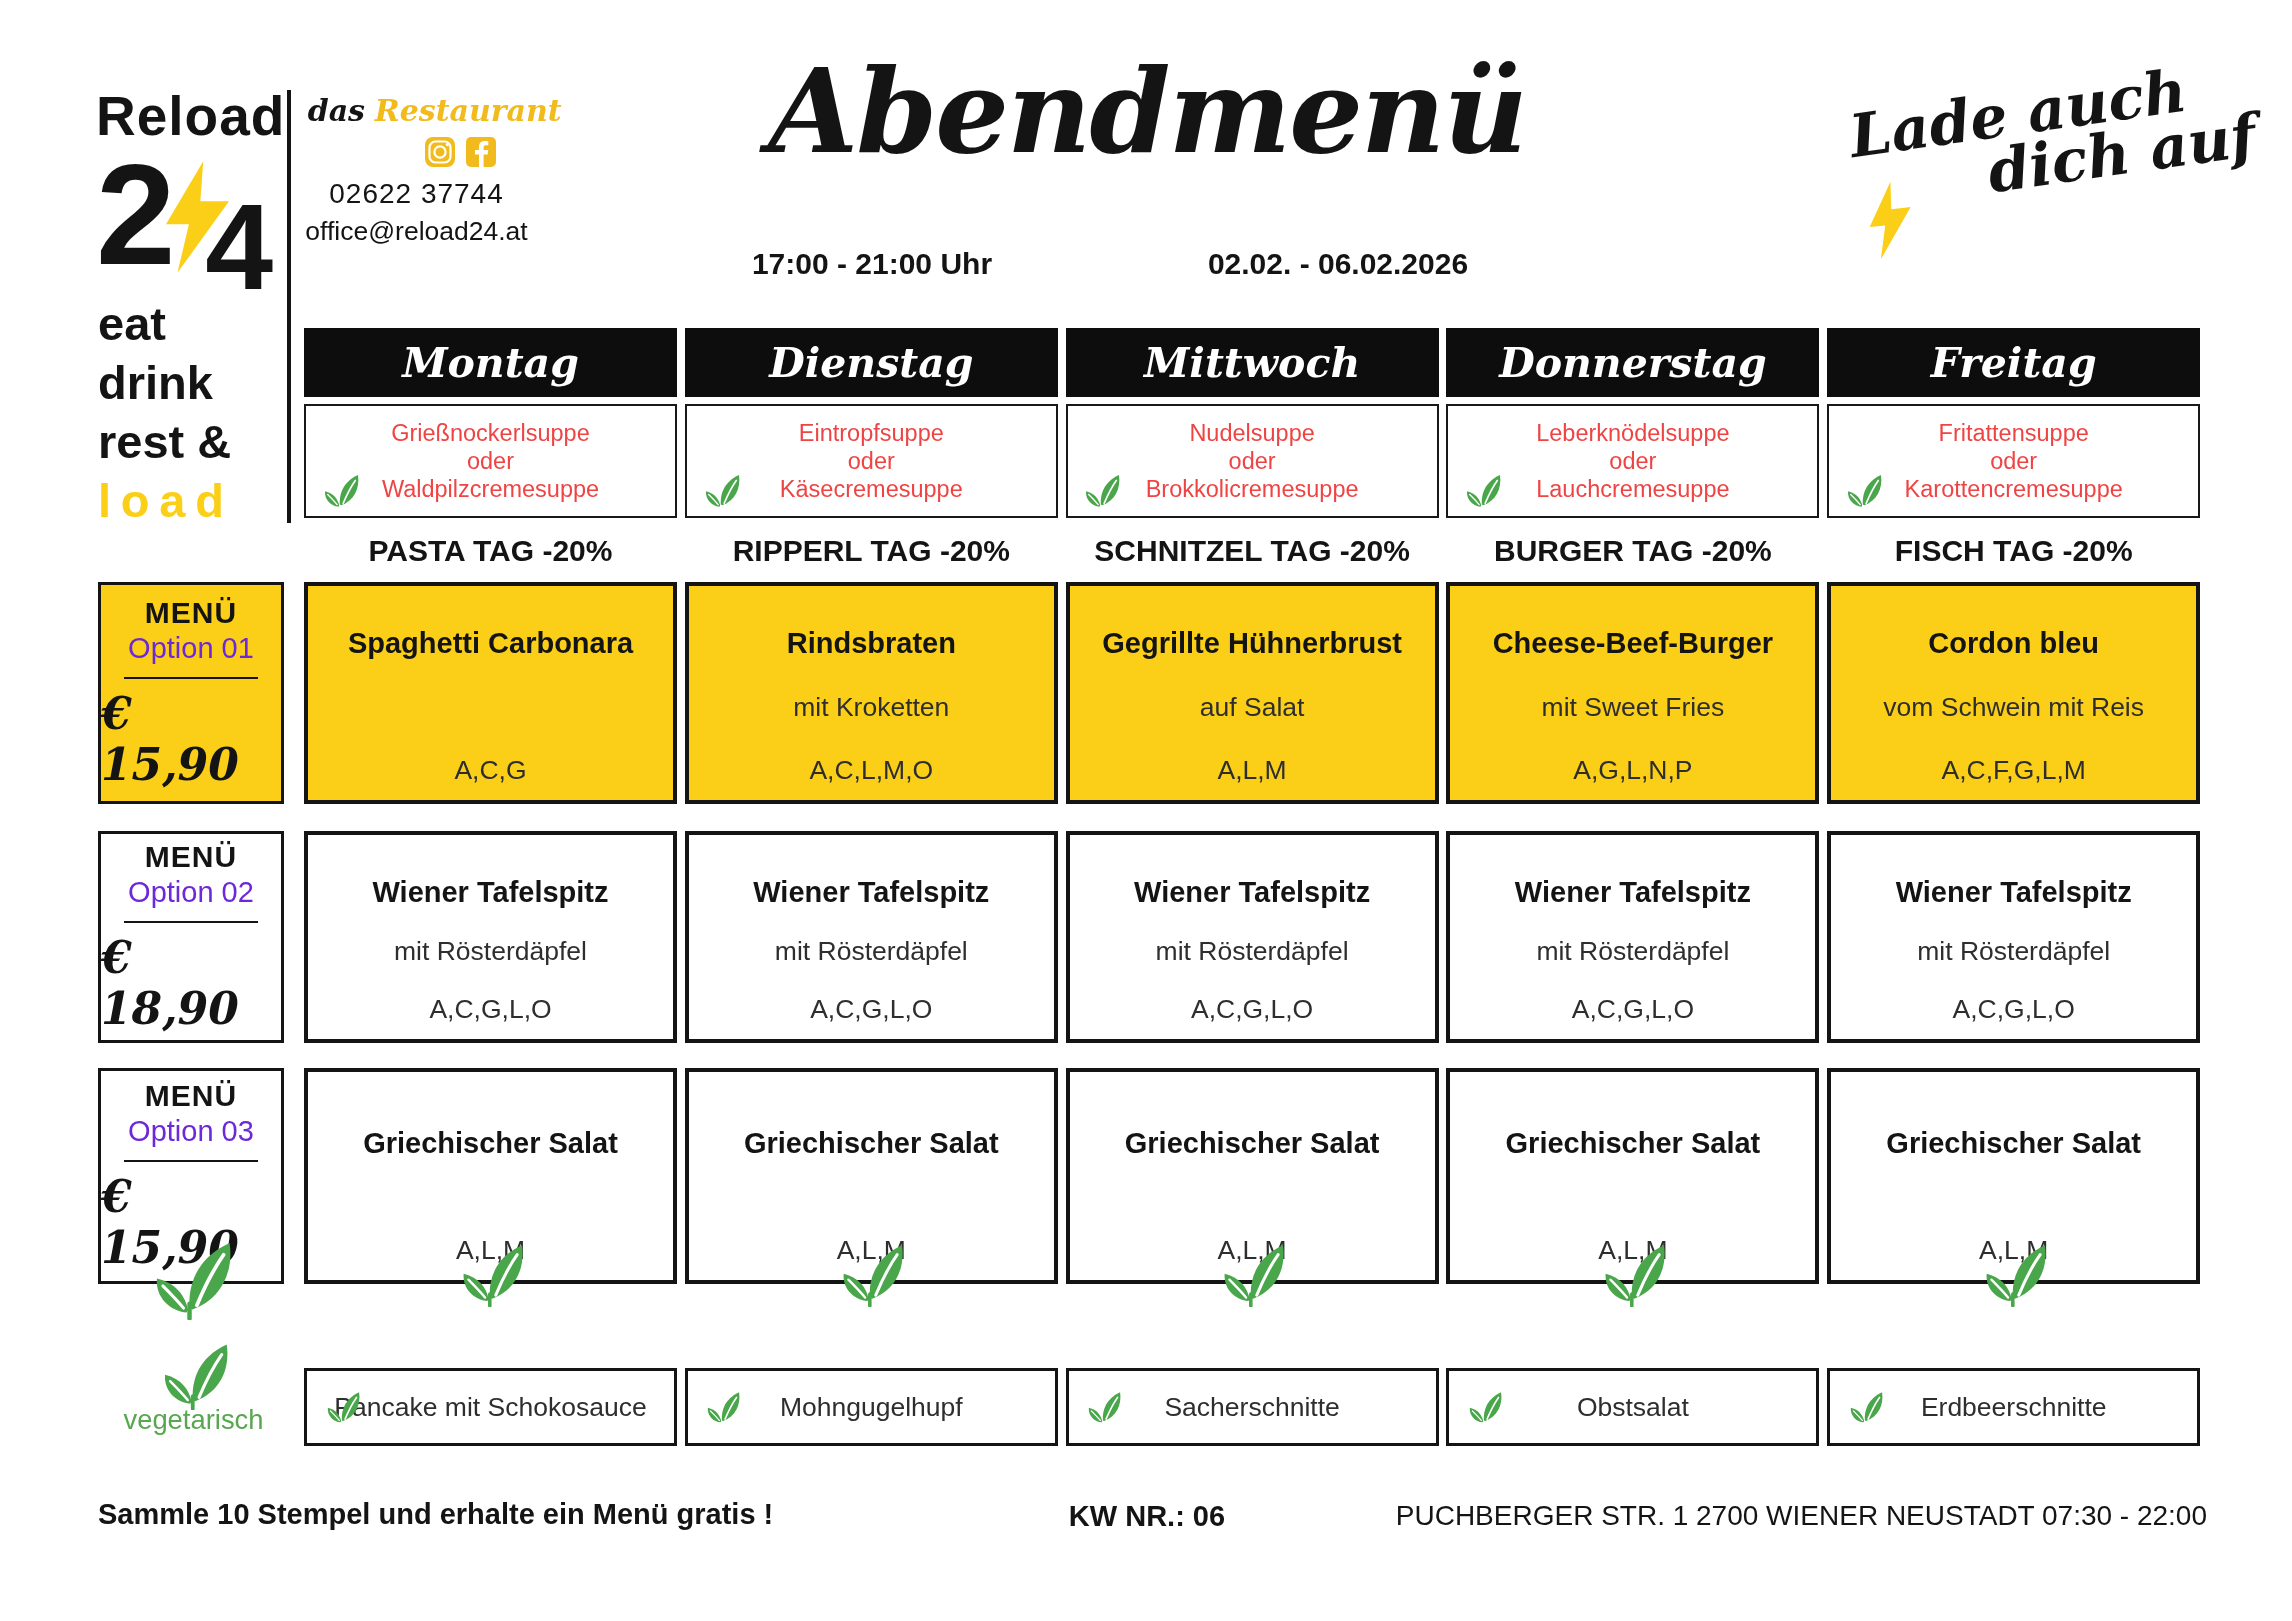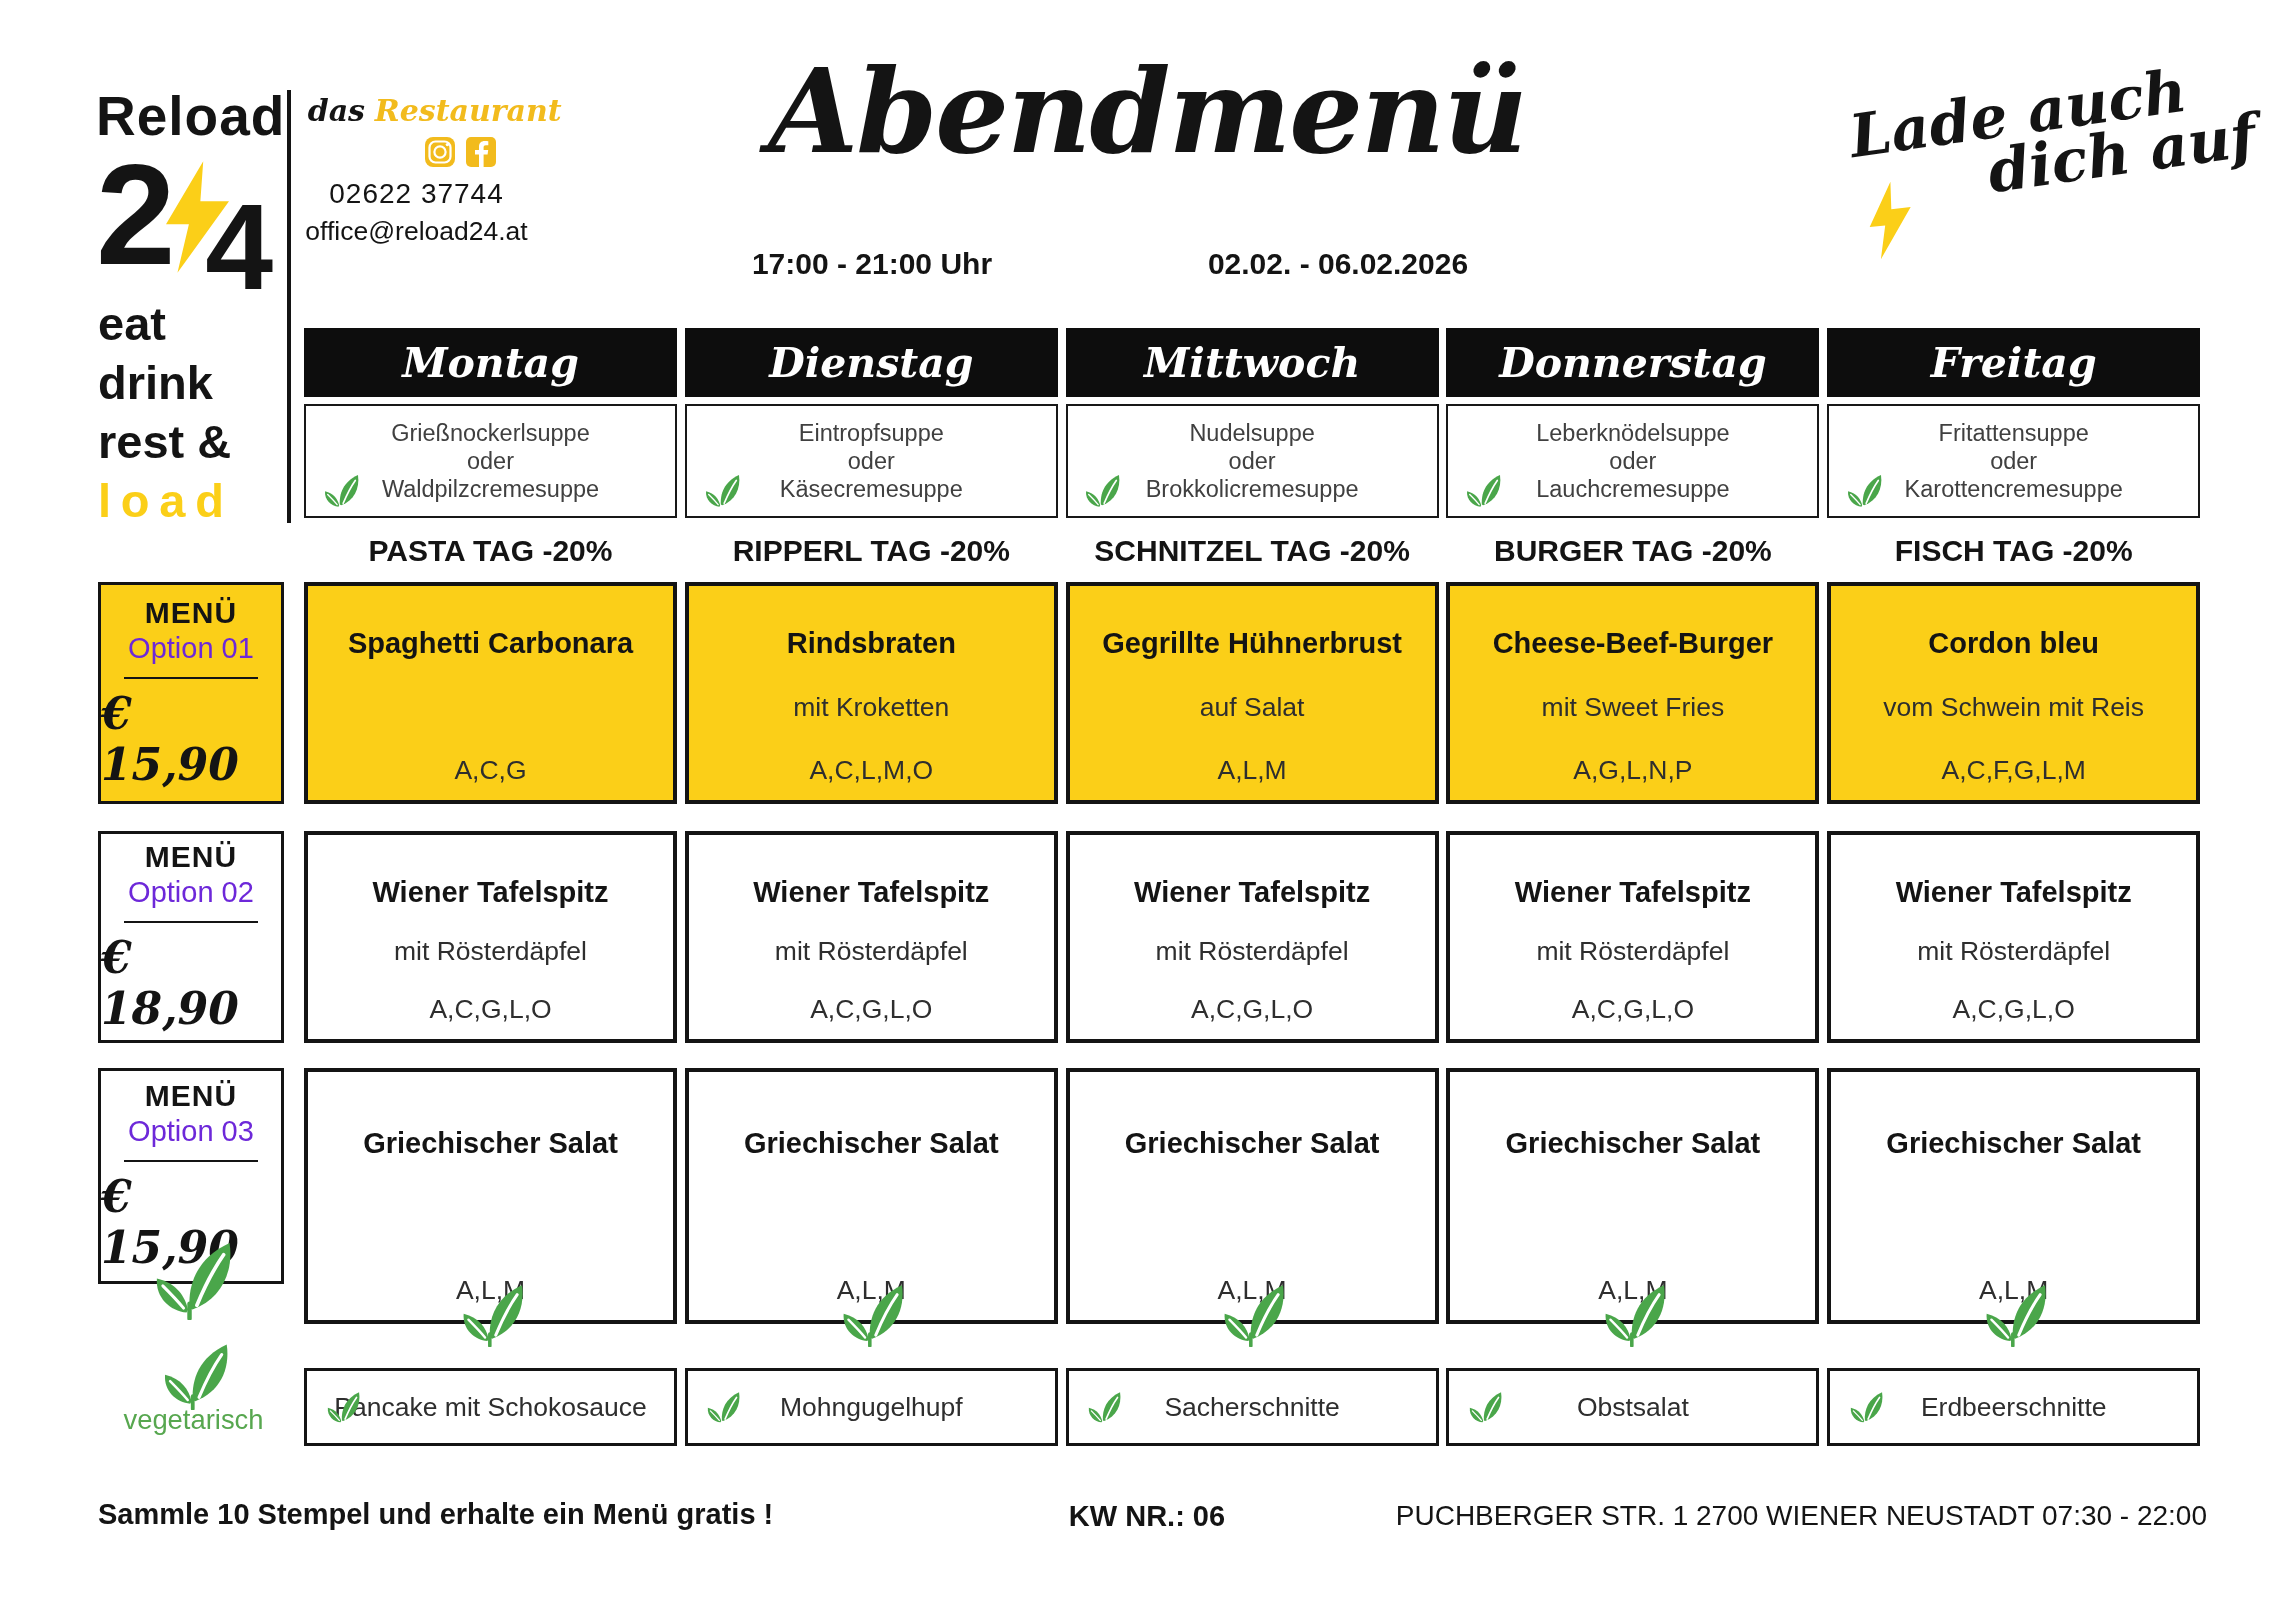--- a/index.html
+++ b/index.html
@@ -51,29 +51,29 @@
   .slogan .l2 { margin-left: 132px; margin-top: -5.9px; }
   .slogan-bolt { position: absolute; left: 1868px; top: 182px; width: 45px; height: 76px; transform: rotate(-6deg); }
 
   
   .grid-row { position: absolute; left: 304px; display: grid; grid-template-columns: repeat(5, 373px); column-gap: 7.8px; }
 
   .row-days { top: 328px; height: 69px; border-radius: 27px; }
   .day-cell { background: #0d0d0d; color: #fff; display: flex; align-items: center; justify-content: center; font-size: 41px; }
 
   .row-soup { top: 404px; height: 114px; }
-  .soup-cell { position: relative; border: 2.9px solid #181818; display: flex; flex-direction: column; align-items: center; justify-content: center; font-size: 23.5px; color: #404040; line-height: 28px; }
+  .soup-cell { position: relative; border: 2.9px solid #181818; display: flex; flex-direction: column; align-items: center; justify-content: center; font-size: 23.5px; color: #ef4444; line-height: 28px; }
   .soup-cell .leaf { position: absolute; left: 11.8px; bottom: 5.9px; width: 45px; height: 39px; }
 
   .row-tag { top: 530px; height: 41px; }
   .tag-cell { display: flex; align-items: center; justify-content: center; font-size: 30px; font-weight: 700; }
 
   .row-opt1 { top: 582px; height: 222px; }
   .row-opt2 { top: 831px; height: 212px; }
-  .row-opt3 { top: 1068px; height: 256px; }
+  .row-opt3 { top: 1068px; height: 216px; }
 
   .opt-cell { position: relative; border: 4.9px solid var(--ink); background: #fff; display: flex; flex-direction: column; align-items: center; padding: 25.5px 11.8px 13.7px; gap: 12px; }
   .opt-cell.yellow { background: var(--yellow); }
   .opt-title { font-size: 29px; font-weight: 700; margin-top: 15.7px; text-align: center; }
   .opt-sub { font-size: 26.5px; color: #2e2e2e; flex-grow: 1; display: flex; align-items: center; }
   .opt-allergens { font-size: 26.5px; color: #2e2e2e; }
   .opt3-title { margin-top: 29px; }
   .spacer { flex-grow: 1; }
   .opt3-leaf { position: absolute; left: 50%; bottom: -27.4px; transform: translateX(-50%); width: 78px; height: 69px; }
 

